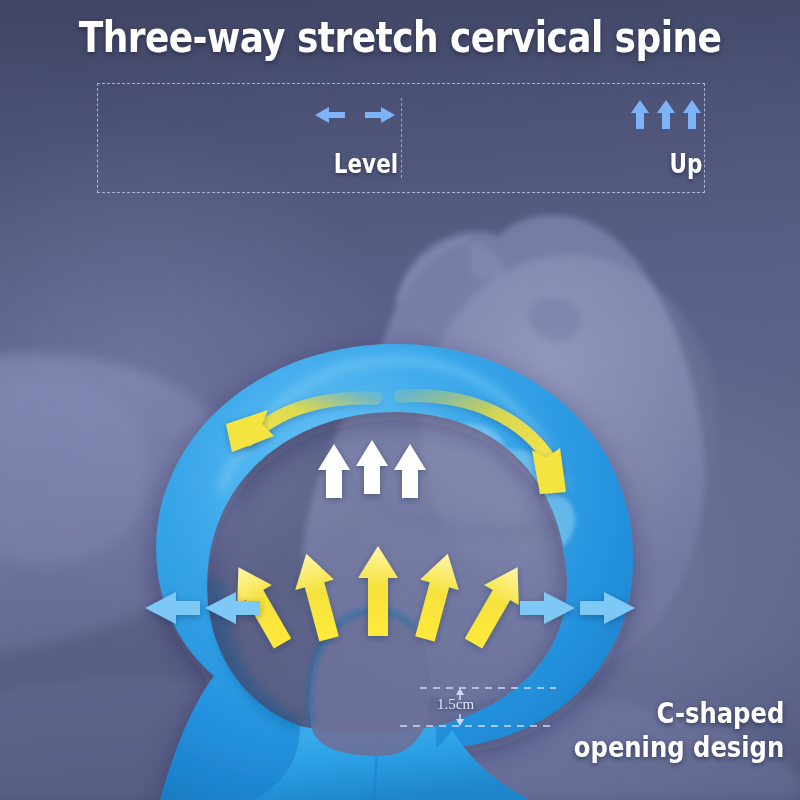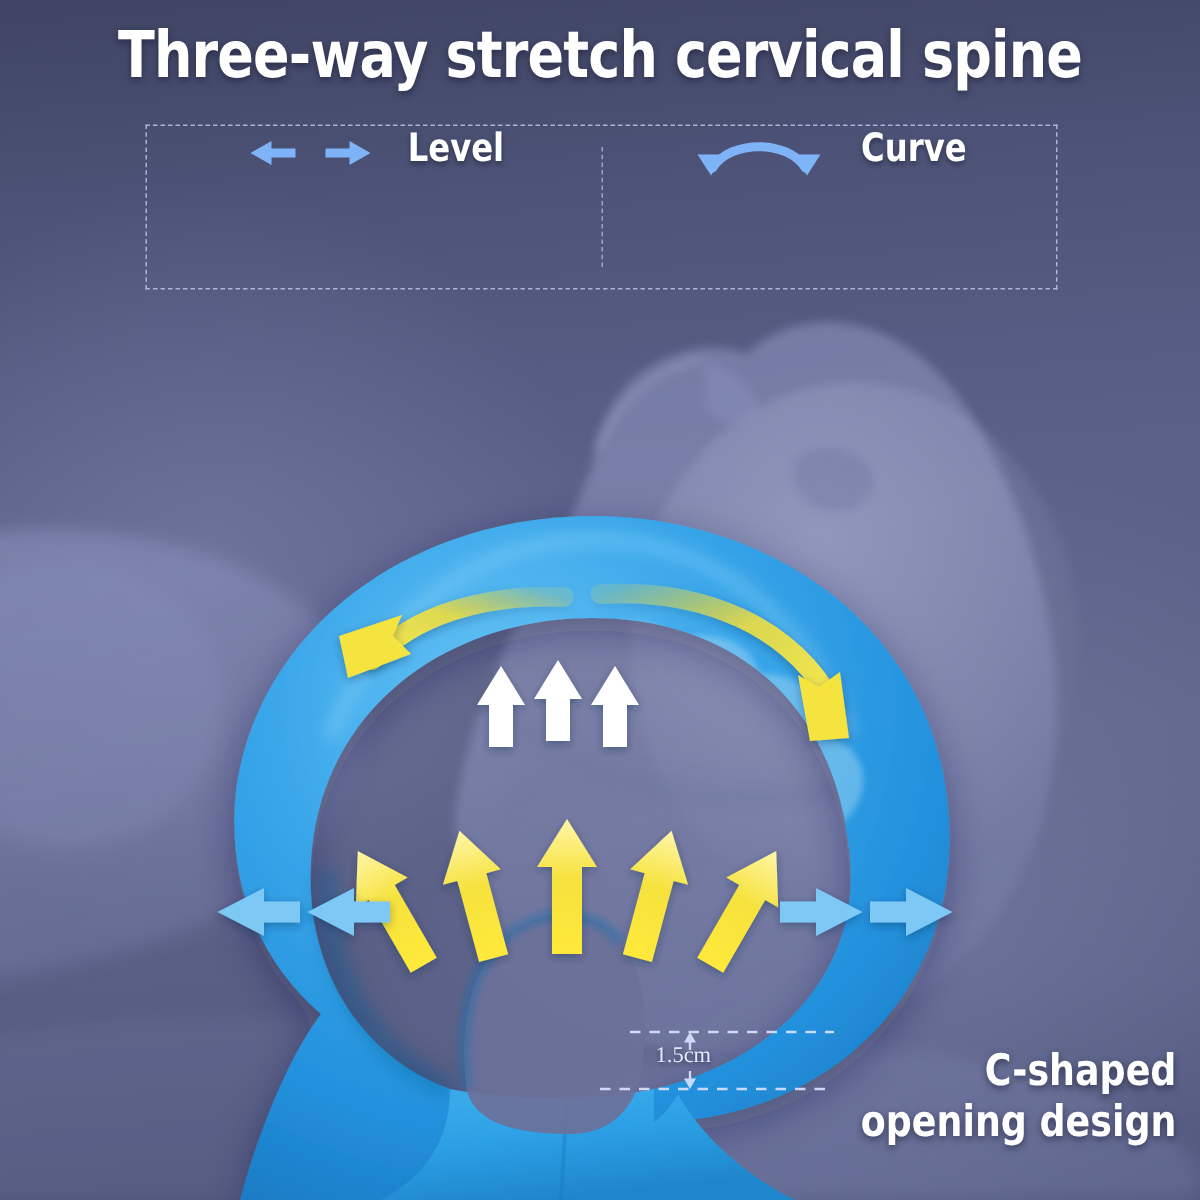--- a/index.html
+++ b/index.html
@@ -71,22 +71,22 @@
     height: 108px;
     border: 1px dashed rgba(205,216,250,0.72);
     display: flex;
     align-items: center;
   }
   .badge {
     flex: 1 1 0;
     position: relative;
     height: 100%;
     display: flex;
-    flex-direction: row;
-    align-items: flex-start;
+    flex-direction: column;
+    align-items: flex-end;
     justify-content: center;
     gap: 16px;
   }
   .badge + .badge::before {
     content: "";
     position: absolute;
     left: 0;
     top: 14px;
     bottom: 14px;
     border-left: 1px dashed rgba(200,212,248,0.62);
@@ -223,31 +223,33 @@
         <svg width="92" height="26" viewBox="0 0 92 26">
           <g fill="#7eb4f7">
             <path d="M 6 13 L 20 5 L 20 10 L 36 10 L 36 16 L 20 16 L 20 21 Z"></path>
             <path d="M 86 13 L 72 5 L 72 10 L 56 10 L 56 16 L 72 16 L 72 21 Z"></path>
           </g>
         </svg>
       </div>
       <div class="badge-label">Level</div>
     </div>
 
+
     <div class="badge">
       <div class="badge-icon">
-        <svg width="98" height="34" viewBox="0 0 98 34">
-          <path d="M 18 27 C 30 8, 68 8, 80 27" stroke="#7eb4f7" stroke-width="6" fill="none" stroke-linecap="round"></path>
-          <path d="M 8 18 L 26 18 L 17 32 Z" fill="#7eb4f7"></path>
-          <path d="M 90 18 L 72 18 L 81 32 Z" fill="#7eb4f7"></path>
+        <svg width="76" height="34" viewBox="0 0 76 34">
+          <g fill="#7eb4f7">
+            <path d="M 12 2 L 21 15 L 16 15 L 16 31 L 8 31 L 8 15 L 3 15 Z"></path>
+            <path d="M 38 2 L 47 15 L 42 15 L 42 31 L 34 31 L 34 15 L 29 15 Z"></path>
+            <path d="M 64 2 L 73 15 L 68 15 L 68 31 L 60 31 L 60 15 L 55 15 Z"></path>
+          </g>
         </svg>
       </div>
-      <div class="badge-label">Curve</div>
+      <div class="badge-label">Up</div>
     </div>
-
 
   </div>
 
   <svg class="artwork" viewBox="0 0 800 800">
     <defs>
       <radialGradient id="pillowG" cx="0.38" cy="0.28" r="0.85">
         <stop offset="0%" stop-color="#6ac5f5"></stop>
         <stop offset="38%" stop-color="#3aa7ea"></stop>
         <stop offset="72%" stop-color="#2391dd"></stop>
         <stop offset="100%" stop-color="#1877bf"></stop>

